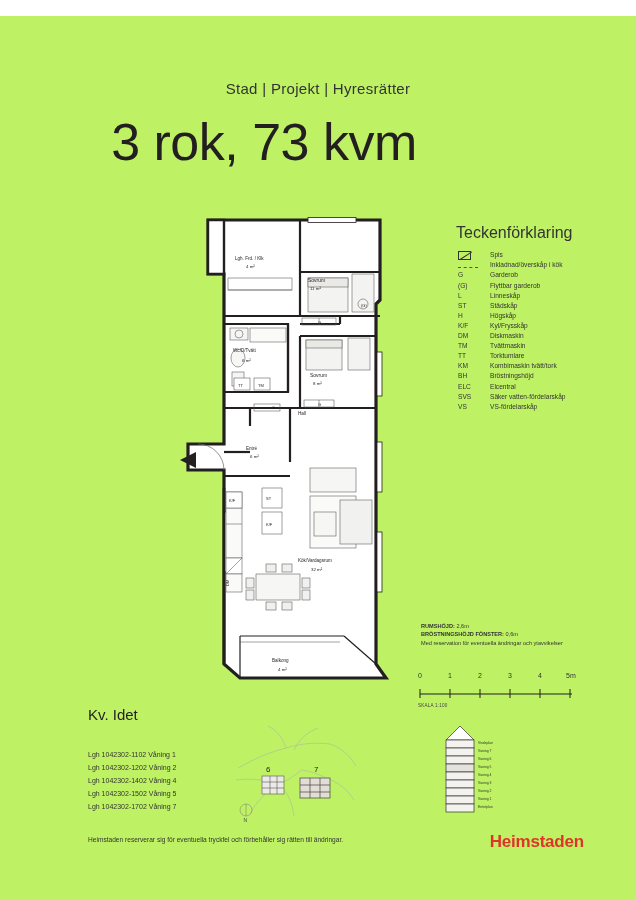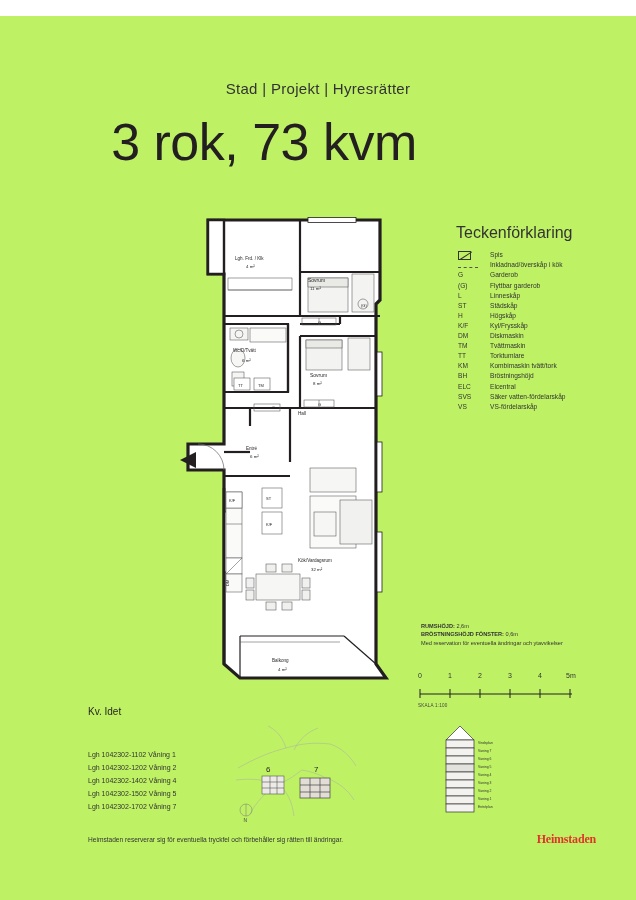--- a/index.html
+++ b/index.html
@@ -122,21 +122,21 @@
     font-size: 4.6px;
     color: #444;
     margin-top: 1px;
     letter-spacing: 0.2px;
   }
 
   
   .kv-title {
     position: absolute;
     left: 88px; top: 690px;
-    font-size: 10px;
+    font-size: 15px;
     color: #231f20;
   }
   .apt-list {
     position: absolute;
     left: 88px; top: 733px;
     font-size: 7px;
     color: #333;
     line-height: 1.85;
   }
 
@@ -156,26 +156,25 @@
 
   
   .disclaimer {
     position: absolute;
     left: 88px; top: 820px;
     font-size: 6.6px;
     color: #333;
   }
   .brand {
     position: absolute;
-    right: 40px; top: 816px;
-    font-size: 12px;
+    right: 52px; top: 816px;
+    font-size: 17px;
     font-weight: bold;
     color: #e0342a;
     letter-spacing: -0.2px;
-    font-family: Liberation Serif, serif;
   }
 
   .lbl { font-size: 4.6px; fill: #231f20; font-family: "Liberation Sans", sans-serif; }
   .lbl-sm { font-size: 4px; fill: #231f20; font-family: "Liberation Sans", sans-serif; }
   .lbl-area { font-size: 4.4px; fill: #231f20; font-family: "Liberation Sans", sans-serif; }
 </style>
 </head>
 <body>
 
 <div class="page">

